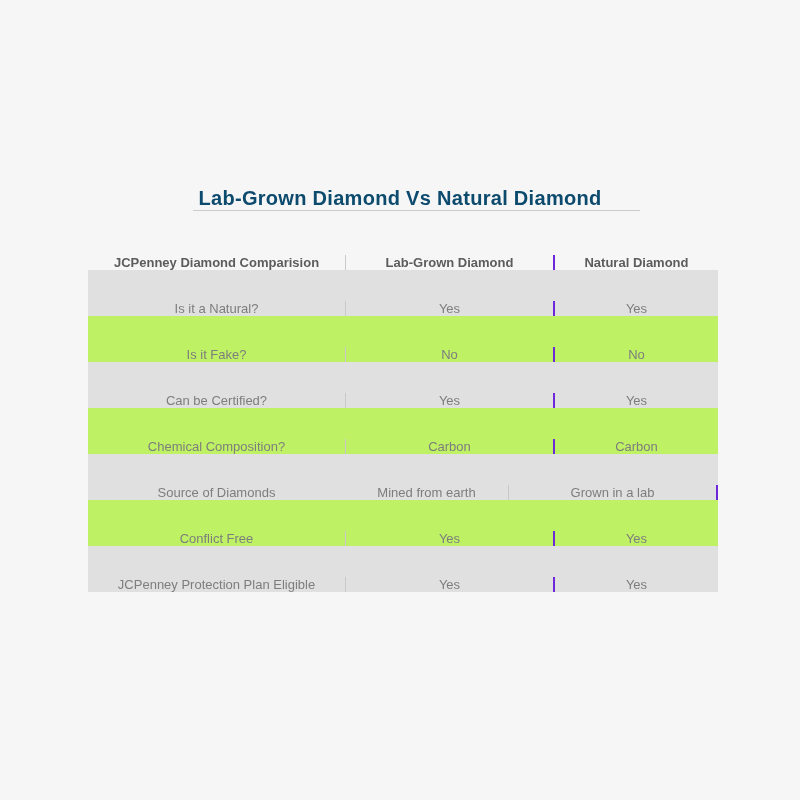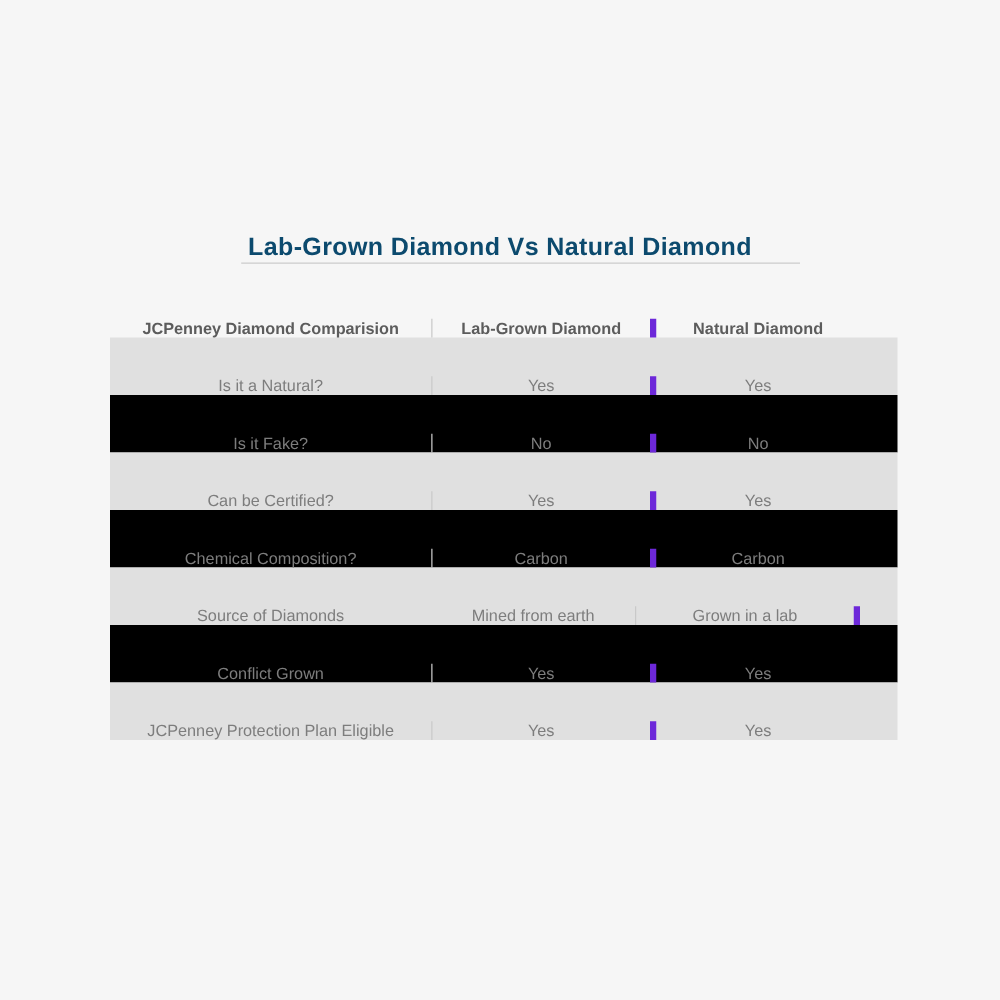--- a/index.html
+++ b/index.html
@@ -51,32 +51,32 @@
     display: flex;
     align-items: center;
     justify-content: center;
     text-align: center;
     box-sizing: border-box;
     font-size: 13px;
     color: #7d7d7d;
   }
   .c1 { width: 257px; }
   .c2 {
-    width: 180px;
+    width: 210px;
     border-left: 1px solid #c9c9c9;
-    border-right: 5px solid #6d28d9;
+    border-right: 2px solid #6d28d9;
   }
   .c3 { width: 163px; }
   .th {
     font-weight: bold;
     color: #5c5c5c;
     font-size: 13px;
   }
   .shaded { background: #e0e0e0; }
-  .plain  { background: #000000; }
+  .plain  { background: #bef264; }
 </style>
 </head>
 <body>
 
 <div class="canvas">
 
   <h1 class="title">Lab-Grown Diamond Vs Natural Diamond</h1>
   <div class="title-rule"></div>
 
   <div class="table">
@@ -111,21 +111,21 @@
       <div class="cell c3">Carbon</div>
     </div>
 
     <div class="trow drow shaded">
       <div class="cell c1">Source of Diamonds</div>
       <div class="cell c3">Mined from earth</div>
       <div class="cell c2">Grown in a lab</div>
     </div>
 
     <div class="trow drow plain">
-      <div class="cell c1">Conflict Grown</div>
+      <div class="cell c1">Conflict Free</div>
       <div class="cell c2">Yes</div>
       <div class="cell c3">Yes</div>
     </div>
 
     <div class="trow drow shaded">
       <div class="cell c1">JCPenney Protection Plan Eligible</div>
       <div class="cell c2">Yes</div>
       <div class="cell c3">Yes</div>
     </div>
 

